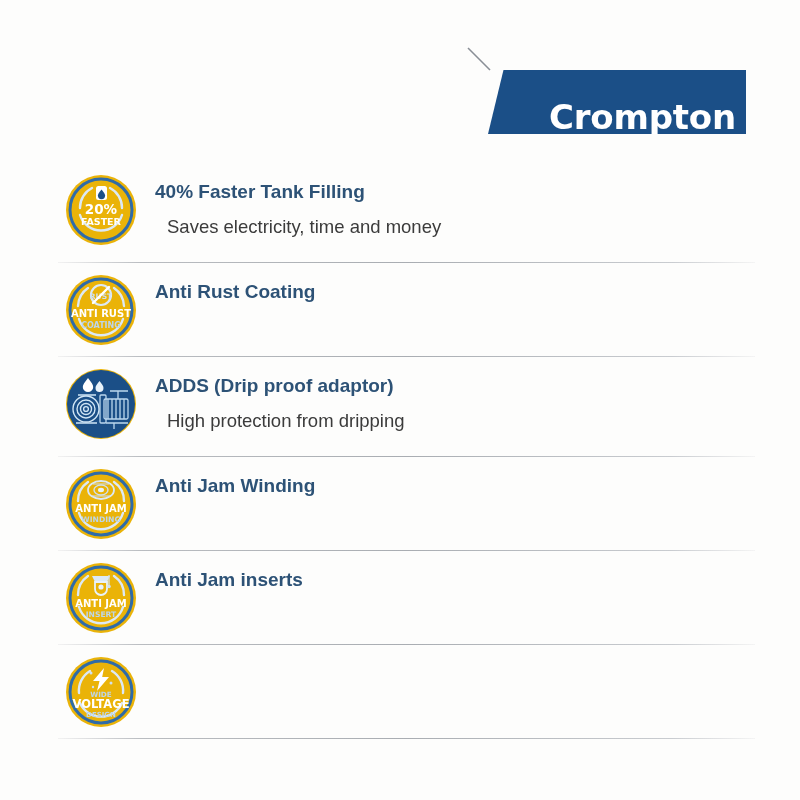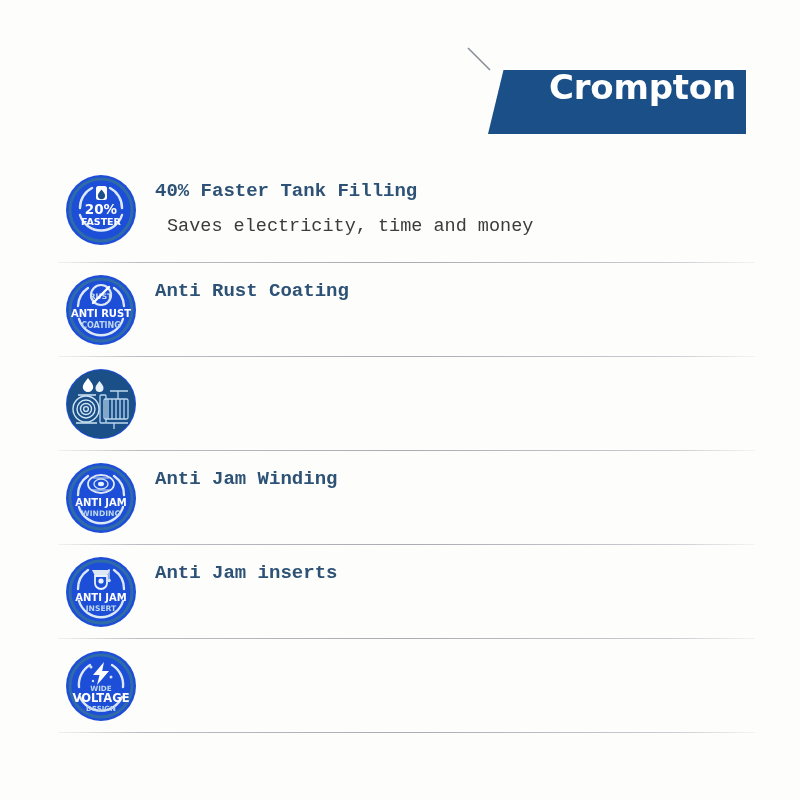--- a/index.html
+++ b/index.html
@@ -18,21 +18,21 @@
   
   #brand-banner {
     position: absolute;
     left: 488px;
     top: 70px;
     width: 258px;
     height: 64px;
     background: #1b4f87;
     clip-path: polygon(6.0% 0%, 100% 0%, 100% 100%, 0% 100%);
     display: flex;
-    align-items: flex-start;
+    align-items: flex-end;
     justify-content: flex-end;
     box-sizing: border-box;
     padding-right: 10px;
   }
   #brand-banner .brand-text {
     color: #ffffff;
     font-size: 34px;
     font-weight: bold;
     letter-spacing: -0.2px;
     line-height: 1;
@@ -70,31 +70,30 @@
     height: 1px;
     background: linear-gradient(to right, #f2f2f2 0%, #b9bcc0 12%, #a9adb2 50%, #c9ccd0 88%, #f4f4f4 100%);
   }
 
   
   .badge {
     flex: 0 0 auto;
     width: 70px;
     height: 70px;
     border-radius: 50%;
-    background: #1d4ed8;
+    background: #eab308;
     position: relative;
     overflow: hidden;
   }
   .badge svg { display: block; width: 70px; height: 70px; }
 
   
   .feature-text {
     padding-top: 5px;
     min-width: 0;
-    font-family: Liberation Mono, monospace;
   }
   .feature-title {
     color: #2d5276;
     font-size: 19px;
     font-weight: bold;
     line-height: 1.22;
     margin: 0 0 3px 0;
     white-space: nowrap;
   }
   .feature-desc {
@@ -179,20 +178,24 @@
           <circle cx="20" cy="40" r="9"></circle>
           <circle cx="20" cy="40" r="5.5"></circle>
           <circle cx="20" cy="40" r="2.4"></circle>
           <line x1="10" y1="54" x2="31" y2="54"></line>
           <line x1="12" y1="26" x2="30" y2="26"></line>
         </g>
         <path d="M22 9 c3.4 4.4 5.2 6.7 5.2 8.9 a5.2 5.2 0 0 1 -10.4 0 c0 -2.2 1.8 -4.5 5.2 -8.9 z" fill="#ffffff"></path>
         <path d="M33.5 12 c2.6 3.4 4 5.2 4 6.9 a4 4 0 0 1 -8 0 c0 -1.7 1.4 -3.5 4 -6.9 z" fill="#e8f2fa"></path>
       </svg>
     </div>
+    <div class="feature-text">
+      <p class="feature-title">ADDS (Drip proof adaptor)</p>
+      <p class="feature-desc">High protection from dripping</p>
+    </div>
     <div class="divider"></div>
   </div>
 
   <div class="feature-row">
     <div class="badge">
       <svg viewBox="0 0 70 70">
         <circle cx="35" cy="35" r="31" fill="none" stroke="#2f6ba8" stroke-width="3"></circle>
         <path d="M12 32 A23 23 0 0 1 22 13" fill="none" stroke="#dce9f5" stroke-width="2.4" stroke-linecap="round"></path>
         <path d="M58 32 A23 23 0 0 0 48 13" fill="none" stroke="#dce9f5" stroke-width="2.4" stroke-linecap="round"></path>
         <path d="M13 44 A23 23 0 0 0 57 44" fill="none" stroke="#dce9f5" stroke-width="2.4" stroke-linecap="round"></path>

